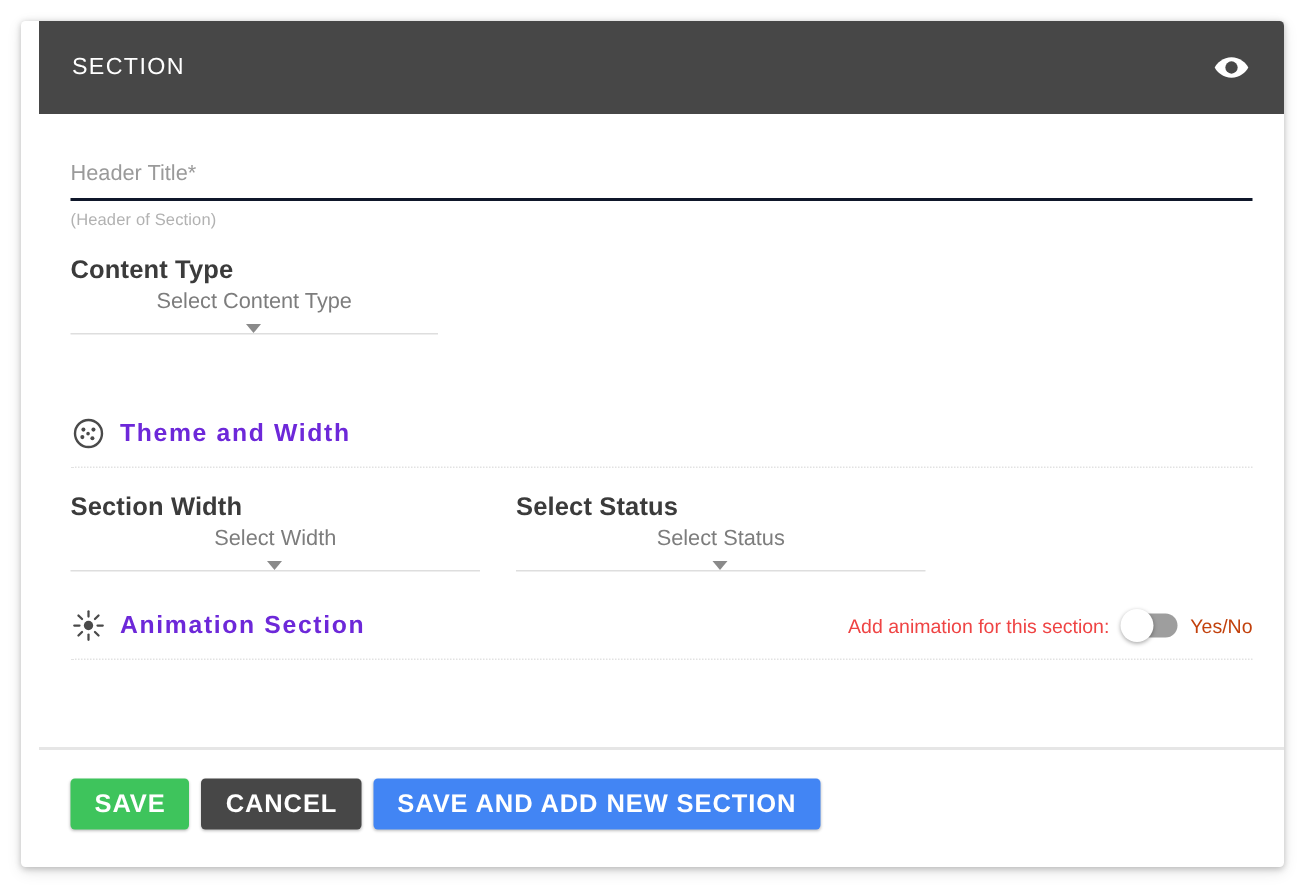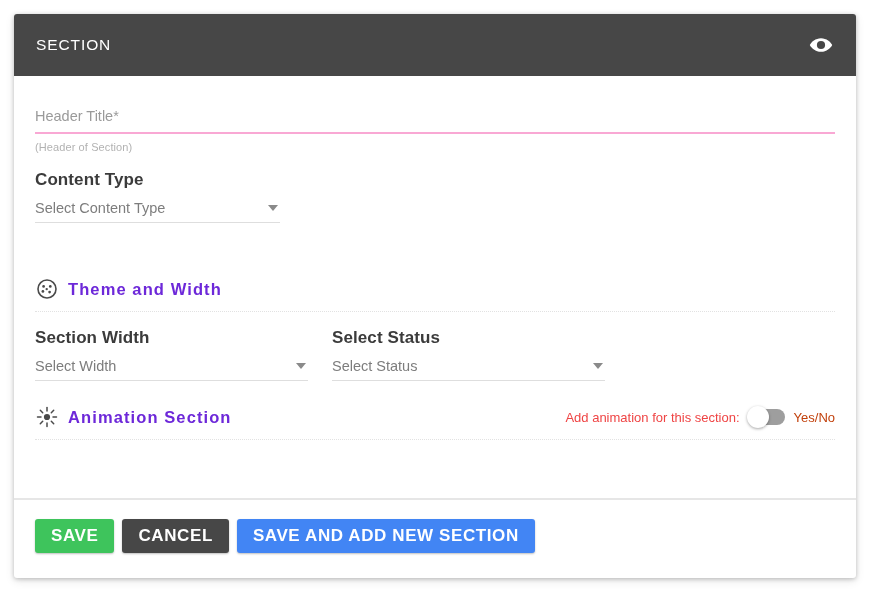--- a/index.html
+++ b/index.html
@@ -23,20 +23,21 @@
   
   .card {
     position: absolute;
     left: 14px;
     top: 14px;
     width: 842px;
     background: #ffffff;
     border-radius: 3px;
     box-shadow: 0 1px 4px rgba(0,0,0,0.22), 0 3px 10px rgba(0,0,0,0.10);
     overflow: hidden;
+    padding-left: 12px;
   }
 
   
   .card-header {
     height: 62px;
     background: #474747;
     display: flex;
     align-items: center;
     justify-content: space-between;
     padding: 0 22px 0 22px;
@@ -60,21 +61,21 @@
   .card-body {
     padding: 26px 21px 0 21px;
     background: #fff;
   }
 
   .field-block { position: relative; }
 
   .text-input {
     width: 100%;
     border: none;
-    border-bottom: 2px solid #f9a8d4;
+    border-bottom: 2px solid #0f172a;
     outline: none;
     background: transparent;
     font-family: "Liberation Sans", sans-serif;
     font-size: 14.5px;
     color: #3a3a3a;
     padding: 6px 0 8px 0;
     display: block;
   }
   .text-input::placeholder { color: #9a9a9a; }
 
@@ -95,20 +96,21 @@
   }
 
   
   .select-wrap {
     position: relative;
     border-bottom: 1px solid #dedede;
     height: 30px;
     display: flex;
     align-items: center;
     cursor: pointer;
+    flex-direction: column;
   }
   .select-value {
     font-size: 14.5px;
     color: #7d7d7d;
     flex: 1;
   }
   .caret {
     width: 0;
     height: 0;
     border-left: 5px solid transparent;

